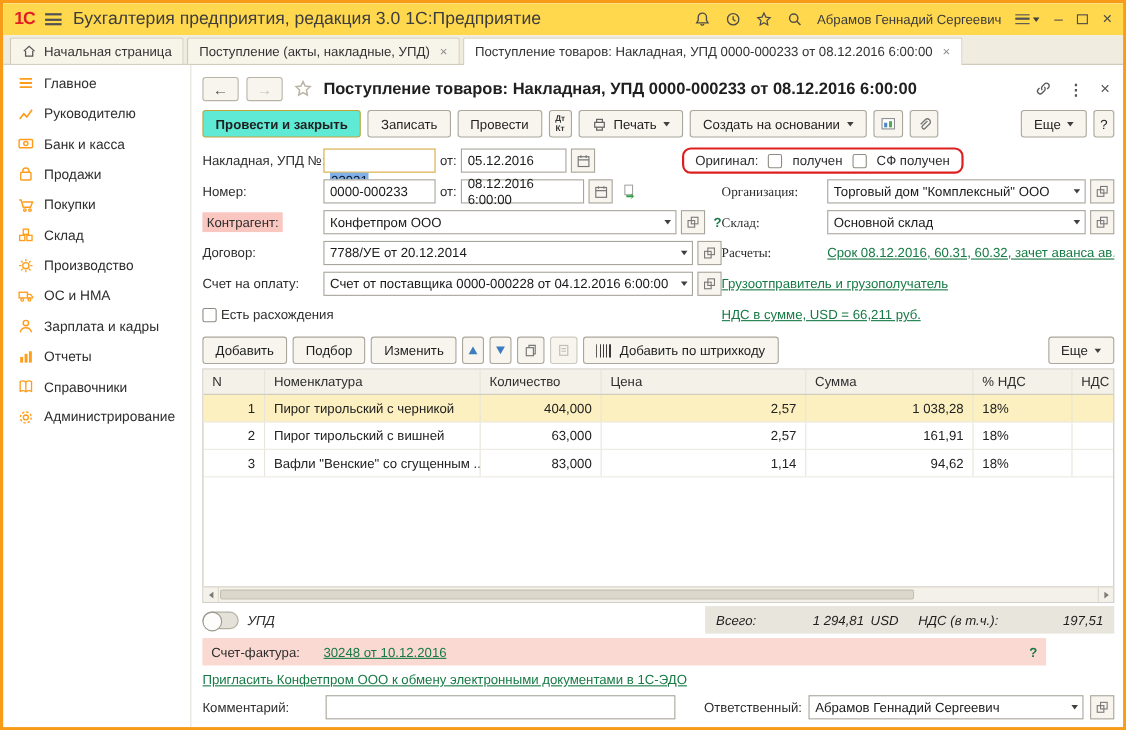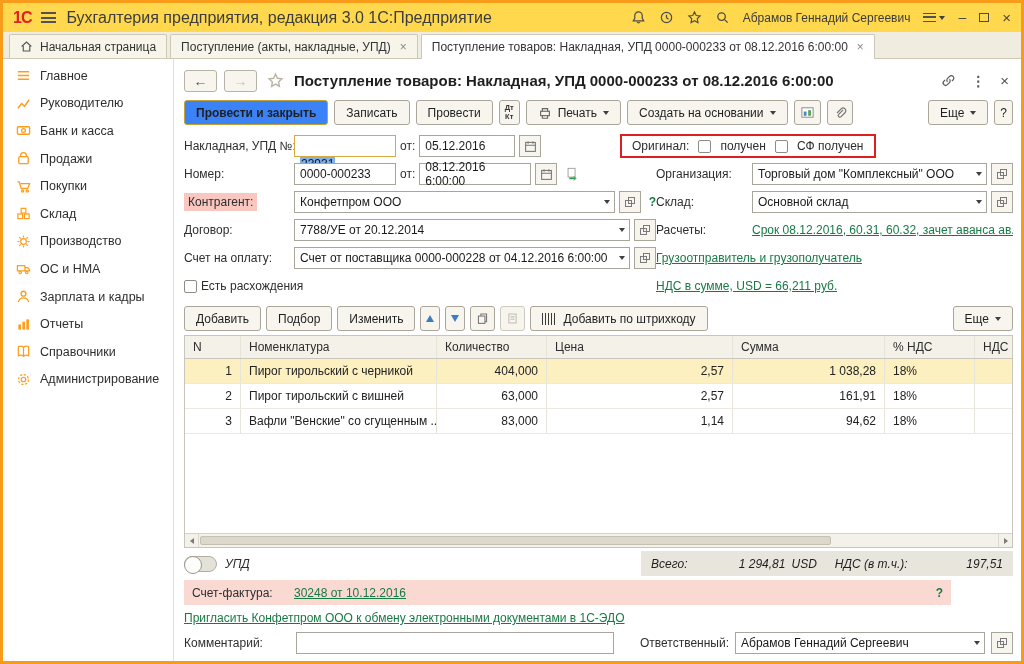--- a/index.html
+++ b/index.html
@@ -55,54 +55,54 @@
   .doctitle {font-size:15px; font-weight:bold; color:#1f1f1f; white-space:nowrap; overflow:hidden;}
   .dh-right {margin-left:auto; display:flex; align-items:center; gap:15px; padding-right:4px;}
   .dh-dots {font-size:14px; font-weight:bold; color:#555; cursor:pointer;}
   .dh-x {font-size:15px; color:#555; cursor:pointer;}
 
   
   .toolbar {display:flex; align-items:center; gap:6px; padding:4px 2px 5px 2px; flex:0 0 auto;}
   .btn {height:25px; display:inline-flex; align-items:center; gap:6px; padding:0 11px;
         background:#f7f5ee; border:1px solid #aaa69a; border-radius:3px; font-size:12px;
         color:#1f1f1f; white-space:nowrap; font-family:inherit; cursor:pointer;}
-  .btn.primary {background:#3b82f6; border-color:#c3a238; font-weight:bold;}
+  .btn.primary {background:#5eead4; border-color:#c3a238; font-weight:bold;}
   .btn.icb {padding:0 5px;}
   .btn.disabled {border-color:#ccc9bf;}
   .car {width:0; height:0; border-left:3.5px solid transparent; border-right:3.5px solid transparent;
         border-top:4px solid #3f3f3f; display:inline-block;}
   .dtkt {font-size:7.5px; font-weight:bold; line-height:1.1; text-align:center; color:#333;}
   .dtkt i {font-style:normal; display:block;}
   .tspacer {flex:1;}
 
   
   .form {flex:0 0 auto; padding:2px 2px 4px 2px;}
   .frow {height:28px; display:flex; align-items:center;}
   .fleft {width:472px; flex:0 0 auto; display:flex; align-items:center; gap:4px;}
   .fright {flex:1; min-width:0; display:flex; align-items:center; gap:4px;}
   .flab {font-size:12px; color:#2e2e2e; white-space:nowrap;}
   .w106 {width:106px; flex:0 0 auto;}
-  .rlab {width:92px; flex:0 0 auto;}
+  .rlab {width:92px; flex:0 0 auto;font-family:Liberation Serif, serif;}
   .input {height:22px; border:1px solid #a8a59b; background:#fff; display:flex; align-items:center;
           padding:0 5px; font-size:12px; color:#1a1a1a;}
   .input.focus {border-color:#d8a93e;}
   .sel-text {background:#7fb0e8; color:#0f172a; padding:0 1px;margin-top:35px;}
   .combo {height:22px; border:1px solid #a8a59b; background:#fff; display:flex; align-items:center;
           padding:0 4px 0 5px; font-size:12px; color:#1a1a1a; min-width:0; cursor:pointer;}
   .combo .cval {flex:1; min-width:0; overflow:hidden; white-space:nowrap;}
   .combo .car {margin-left:5px; flex:0 0 auto;}
   .sq {width:22px; height:22px; flex:0 0 auto; border:1px solid #a8a59b; background:#f7f5ee;
        display:flex; align-items:center; justify-content:center; padding:0; cursor:pointer;}
   .grow1 {flex:1; min-width:0;}
   .w102 {width:102px; flex:0 0 auto;}
   .w96 {width:96px; flex:0 0 auto;}
   .w112 {width:112px; flex:0 0 auto;}
   .qmark {color:#177a45; font-weight:bold; font-size:12px; margin-left:4px; cursor:pointer;}
   .pinklab {background:#f9c6c0; padding:2px 4px;}
-  .redbox {display:flex; align-items:center; gap:9px; border:2px solid #dd1f1f; border-radius:0;
+  .redbox {display:flex; align-items:center; gap:9px; border:2px solid #dd1f1f; border-radius:8px;
            padding:3px 10px; margin-left:-36px;}
   .chk {width:13px; height:13px; border:1px solid #8f8c83; border-radius:2px; background:#fff;
         flex:0 0 auto; cursor:pointer;}
   .link {color:#177a45; text-decoration:underline; font-size:12px; white-space:nowrap;
          overflow:hidden; cursor:pointer;}
 
   
   .itoolbar {display:flex; align-items:center; gap:5px; padding:2px 2px 4px 2px; flex:0 0 auto;}
   .tri-up {width:0; height:0; border-left:4.5px solid transparent; border-right:4.5px solid transparent;
            border-bottom:7px solid #3c7cc0;}

